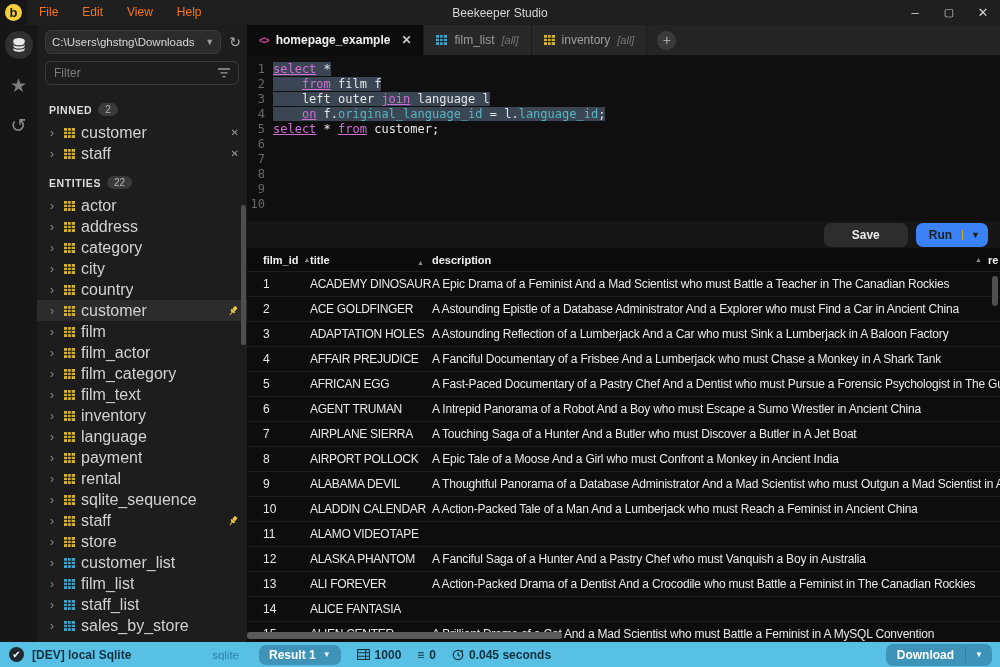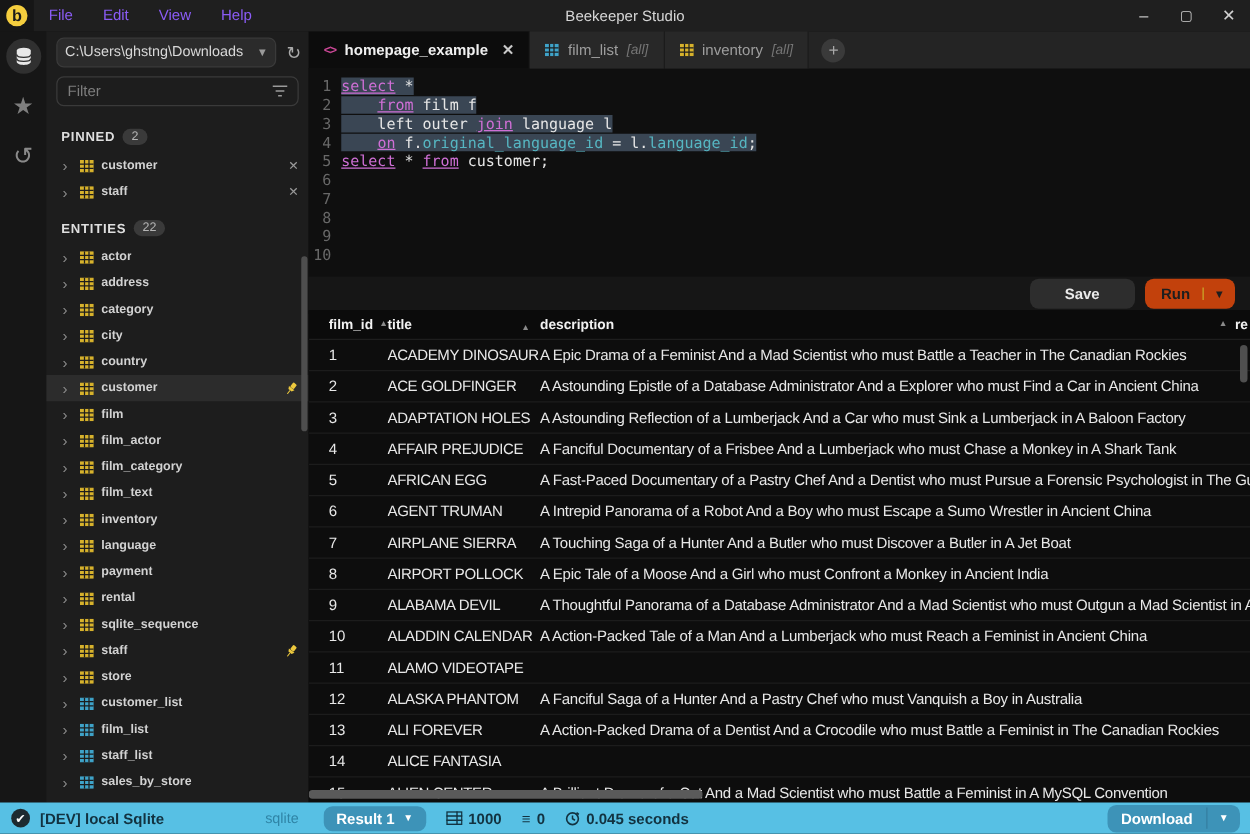--- a/index.html
+++ b/index.html
@@ -6,21 +6,21 @@
   html,body { width:1000px; height:667px; overflow:hidden; background:#141414;
     font-family:"Liberation Sans", sans-serif; -webkit-font-smoothing:antialiased; }
   .app { position:absolute; inset:0; }
 
   
   .menubar { position:absolute; top:0; left:0; right:0; height:25px; background:#1f1f1f;
     display:flex; align-items:center; z-index:30; }
   .logo { width:27px; height:25px; background:#161616; display:flex; align-items:center; justify-content:center; }
   .logo-b { width:17px; height:17px; border-radius:50%; background:#f5ce3e; color:#1a1a1a;
     font-weight:bold; font-size:13px; display:flex; align-items:center; justify-content:center; }
-  .menu-item { color:#8b5cf6; font-size:12px; padding:0 12px; line-height:25px; cursor:default; }
+  .menu-item { color:#f97316; font-size:12px; padding:0 12px; line-height:25px; cursor:default; }
   .app-title { position:absolute; left:0; right:0; text-align:center; color:#d6d6d6; font-size:12px; pointer-events:none; }
   .win-controls { margin-left:auto; display:flex; z-index:2; }
   .win-btn { width:34px; height:25px; color:#cfcfcf; font-size:13px; display:flex; align-items:center; justify-content:center; }
 
   
   .rail { position:absolute; left:0; top:25px; bottom:25px; width:37px; background:#161616; }
   .rail-item { width:37px; height:40px; display:flex; align-items:center; justify-content:center; }
   .rail-db { width:28px; height:28px; border-radius:50%; background:#303030; display:flex; align-items:center; justify-content:center; }
   .rail-star { color:#7e7e7e; font-size:19px; }
   .rail-hist { color:#8a8a8a; font-size:19px; }
@@ -40,21 +40,21 @@
   .section-header { display:flex; align-items:center; gap:6px; padding:12px 10px 6px 12px; }
   .section-title { color:#dedede; font-size:10.5px; font-weight:bold; letter-spacing:.6px; }
   .count-badge { background:#3a3a3a; color:#b5b5b5; font-size:10px; padding:1px 7px; border-radius:8px; }
   .ent-list { }
   .ent-row { display:flex; align-items:center; height:21px; padding:0 8px 0 13px; gap:6px; position:relative; }
   .ent-row.selected { background:#2c2c2c; }
   .chev { color:#8a8a8a; font-size:12px; width:8px; flex:none; }
   .tbl-icon { flex:none; }
   .tbl-icon.yellow { color:#d7b22c; }
   .tbl-icon.blue { color:#3fa3c9; }
-  .ent-label { color:#d2d2d2; font-size:10px; white-space:nowrap; overflow:hidden;font-weight:bold; }
+  .ent-label { color:#d2d2d2; font-size:16px; white-space:nowrap; overflow:hidden; }
   .ent-close { margin-left:auto; color:#9a9a9a; font-size:12px; }
   .pin-icon { margin-left:auto; color:#ecc83d; }
   .side-scroll { position:absolute; right:1px; top:180px; width:5px; height:140px; background:#4e4e4e; border-radius:3px; }
 
   
   .main { position:absolute; left:247px; top:25px; right:0; bottom:25px; background:#0e0e0e; }
   .tabbar { height:30px; background:#242424; display:flex; align-items:center; }
   .tab { height:30px; display:flex; align-items:center; gap:7px; padding:0 12px; font-size:12px;
     color:#9e9e9e; background:#282828; border-right:1px solid #1b1b1b; }
   .tab.active { background:#0c0c0c; color:#f0f0f0; font-weight:bold; }
@@ -73,21 +73,21 @@
   .tok-kw { color:#cf6fd6;text-decoration:underline; }
   .tok-tx { color:#e6e6e6; }
   .tok-prop { color:#56b6c2; }
   .ltext { white-space:pre; }
 
   
   .ed-toolbar { height:30px; background:#161616; display:flex; align-items:center; justify-content:flex-end;
     gap:8px; padding:0 12px; border-bottom:2px solid #050505; }
   .btn-save { background:#2d2d2d; color:#eaeaea; font-size:12px; font-weight:bold; border:none;
     border-radius:7px; padding:5px 28px; font-family:"Liberation Sans", sans-serif;text-align:center; }
-  .btn-run { background:#c2410c; color:#1e1e1e; font-size:12px; font-weight:bold; border:none;
+  .btn-run { background:#3b82f6; color:#1e1e1e; font-size:12px; font-weight:bold; border:none;
     border-radius:7px; padding:5px 0 5px 13px; display:flex; align-items:center; font-family:"Liberation Sans", sans-serif; }
   .btn-run .run-caret { border-left:1px solid #caa928; margin-left:10px; padding:0 8px; font-size:9px; }
 
   
   .results { position:absolute; left:0; right:0; top:223px; bottom:0; background:#0d0d0d; overflow:hidden; }
   .res-header { height:24px; background:#0b0b0b; display:flex; align-items:center; border-bottom:1px solid #1e1e1e;
     color:#f2f2f2; font-size:11px; font-weight:bold; }
   .col-id { width:63px; padding-left:16px; flex:none; display:flex; align-items:center; gap:5px; }
   .col-title { width:122px; flex:none; display:flex; align-items:flex-end; justify-content:space-between; padding-right:8px; }
   .col-desc { flex:1; display:flex; align-items:center; justify-content:space-between; padding-right:6px; }

